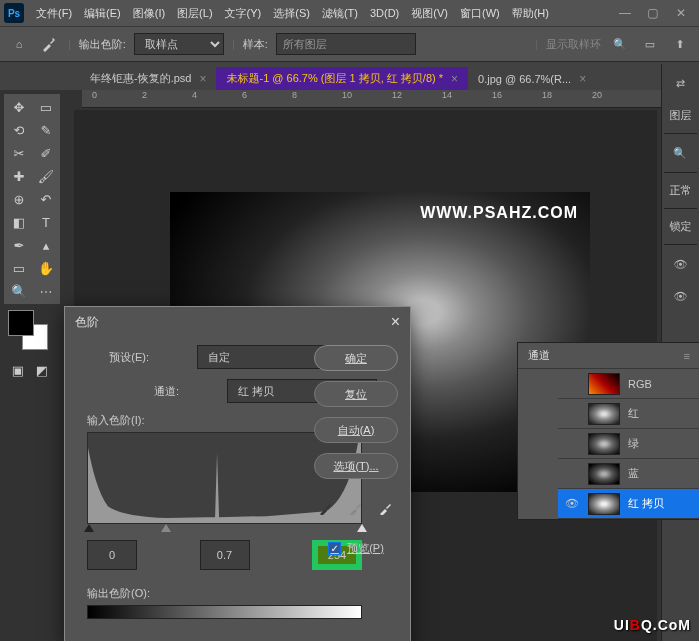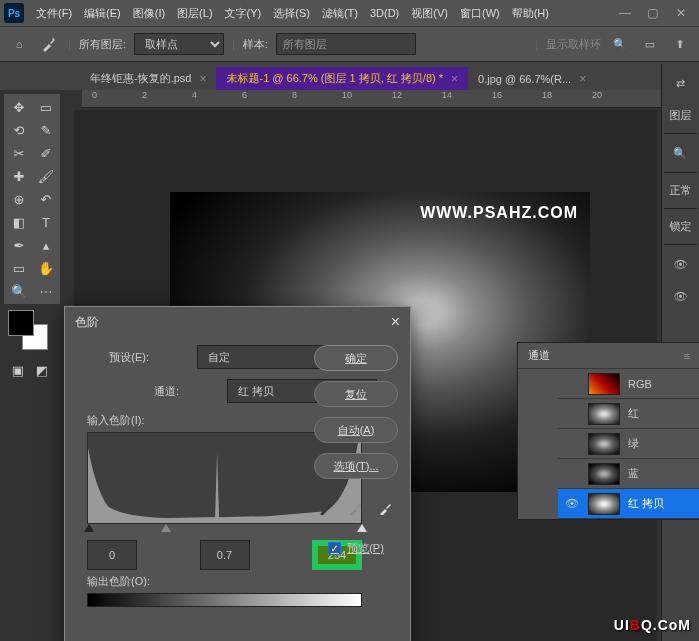--- a/index.html
+++ b/index.html
@@ -123,21 +123,21 @@
 </div>
 
 <div class="optbar">
   <div class="opt-icon">⌂</div>
   <div class="opt-icon">
     <svg width="16" height="16" viewBox="0 0 16 16">
         <path d="M2 14 L8 8 L10 10 L4 16 Z M9 7 L12 4 L13 5 L10 8 Z M12 2 L14 4 L13 5 L11 3 Z" fill="#ccc"></path>
       </svg>
   </div>
   <span style="color:#666">|</span>
-  <span class="opt-label">所有图层:</span>
+  <span class="opt-label">输出色阶:</span>
   <select class="opt-select"><option>取样点</option></select>
   <span style="color:#666">|</span>
   <span class="opt-label">样本:</span>
   <input class="opt-input" value="所有图层" style="">
   <span style="color:#666;margin-left:auto">|</span>
   <span class="opt-label" style="color:#888">显示取样环</span>
   <div class="opt-icon">🔍</div>
   <div class="opt-icon">▭</div>
   <div class="opt-icon">⬆</div>
 </div>
@@ -252,21 +252,21 @@
         </div>
       <div class="slider-handle white">
           <div class="triangle-up" style="border-bottom-color:#ddd"></div>
         </div>
     </div>
     <div class="input-row">
       <input class="num-input" value="0" style="">
       <input class="num-input" value="0.7" style="">
       <input class="num-input sel" value="254" style="">
     </div>
-    <div style="margin-left:8px;margin-top:4px;margin-bottom:4px">输出色阶(O):</div>
+    <div style="margin-left:8px;margin-top:16px;margin-bottom:4px">输出色阶(O):</div>
     <div class="gradient-bar"></div>
   </div>
 
   <div class="dialog-buttons">
     <div class="dlg-btn primary">确定</div>
     <div class="dlg-btn">复位</div>
     <div class="dlg-btn">自动(A)</div>
     <div class="dlg-btn">选项(T)...</div>
     <div class="eyedroppers">
       <div class="eyedrop">

